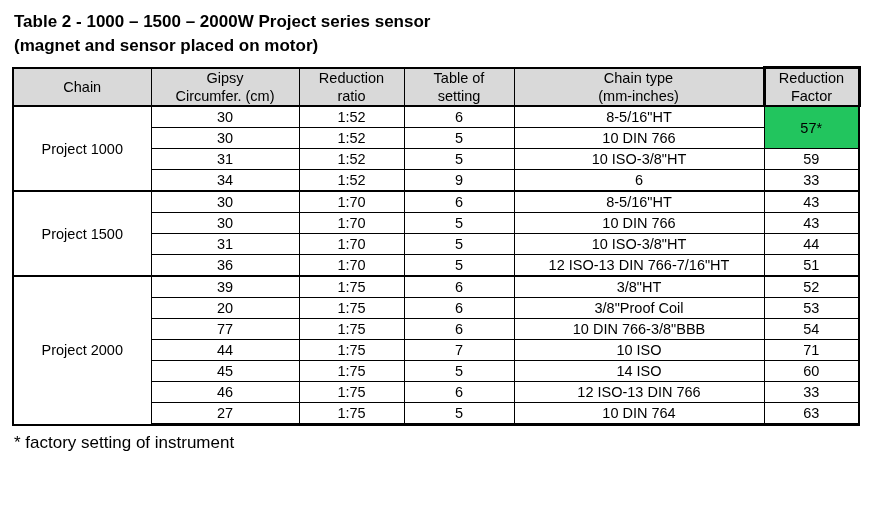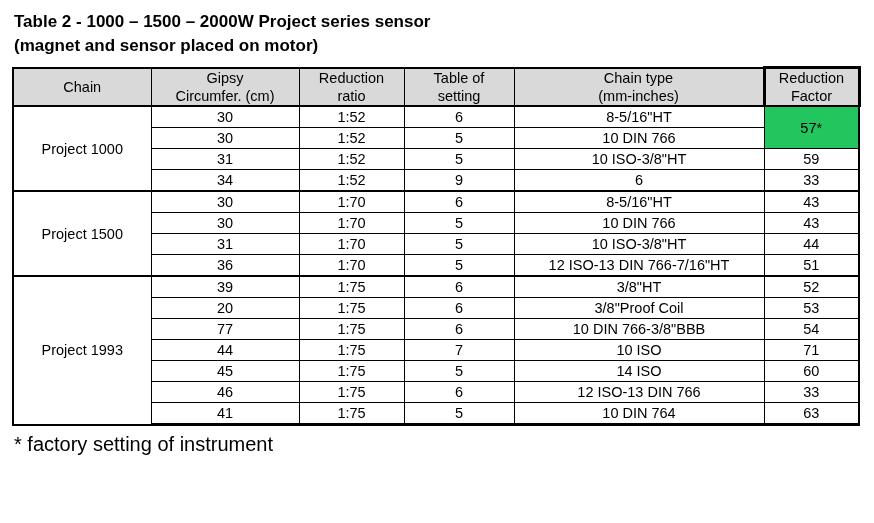--- a/index.html
+++ b/index.html
@@ -84,21 +84,21 @@
   td.factor-shaded {
     background: #22c55e;
   }
   
   table.data {
     border: 2px solid #000000;
   }
   .footnote {
     margin-left: 10px;
     margin-top: 7px;
-    font-size: 20px;
+    font-size: 17px;
   }
 </style>
 </head>
 <body>
 
 <div class="page">
 
   <div class="title-block">
     <div class="title-line-1">Table 2 - 1000 – 1500 – 2000W Project series sensor</div>
     <div class="title-line-2"><span>(magnet and sensor placed </span><span class="underline">on motor</span><span>)</span></div>
@@ -192,21 +192,21 @@
           <td class="factor-cell">44</td>
         </tr>
         <tr>
           <td>36</td>
           <td>1:70</td>
           <td>5</td>
           <td>12 ISO-13 DIN 766-7/16"HT</td>
           <td class="factor-cell">51</td>
         </tr>
         <tr class="group-first">
-          <td class="type-cell" rowspan="7">Project 1993</td>
+          <td class="type-cell" rowspan="7">Project 2000</td>
           <td>39</td>
           <td>1:75</td>
           <td>6</td>
           <td>3/8"HT</td>
           <td class="factor-cell">52</td>
         </tr>
         <tr>
           <td>20</td>
           <td>1:75</td>
           <td>6</td>
@@ -235,21 +235,21 @@
           <td class="factor-cell">60</td>
         </tr>
         <tr>
           <td>46</td>
           <td>1:75</td>
           <td>6</td>
           <td>12 ISO-13 DIN 766</td>
           <td class="factor-cell">33</td>
         </tr>
         <tr class="last-row">
-          <td>41</td>
+          <td>27</td>
           <td>1:75</td>
           <td>5</td>
           <td>10 DIN 764</td>
           <td class="factor-cell">63</td>
         </tr>
       </tbody>
   </table>
 
   <div class="footnote">* factory setting of instrument</div>
 

